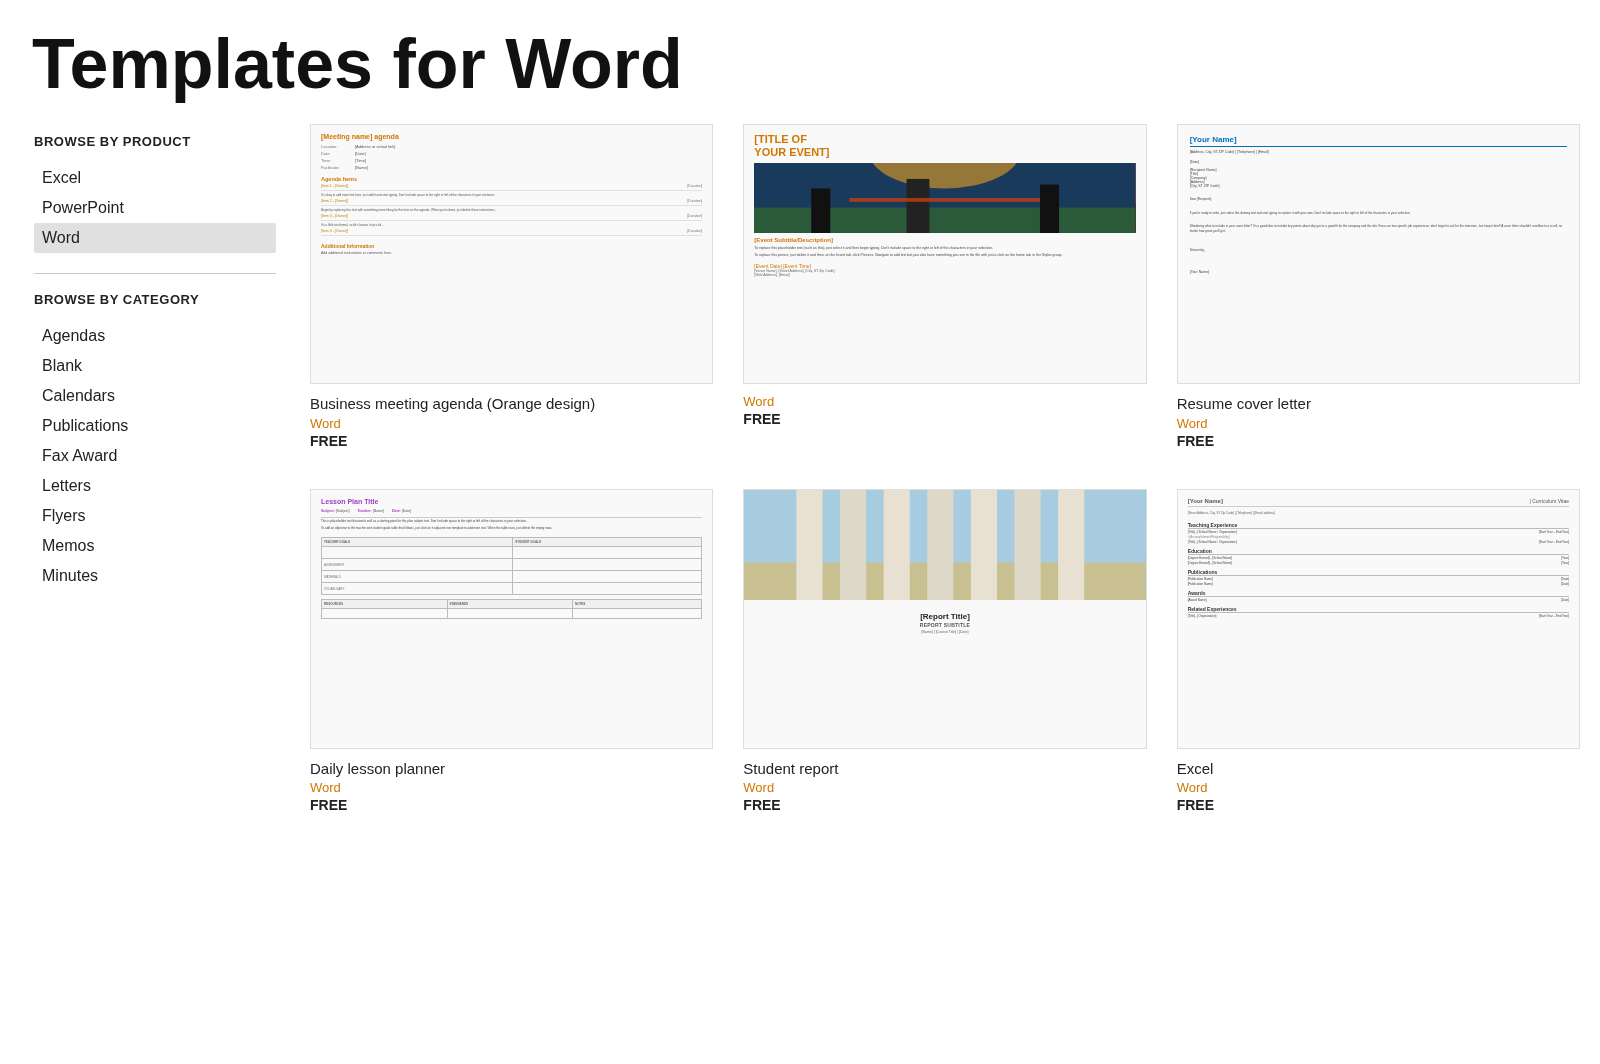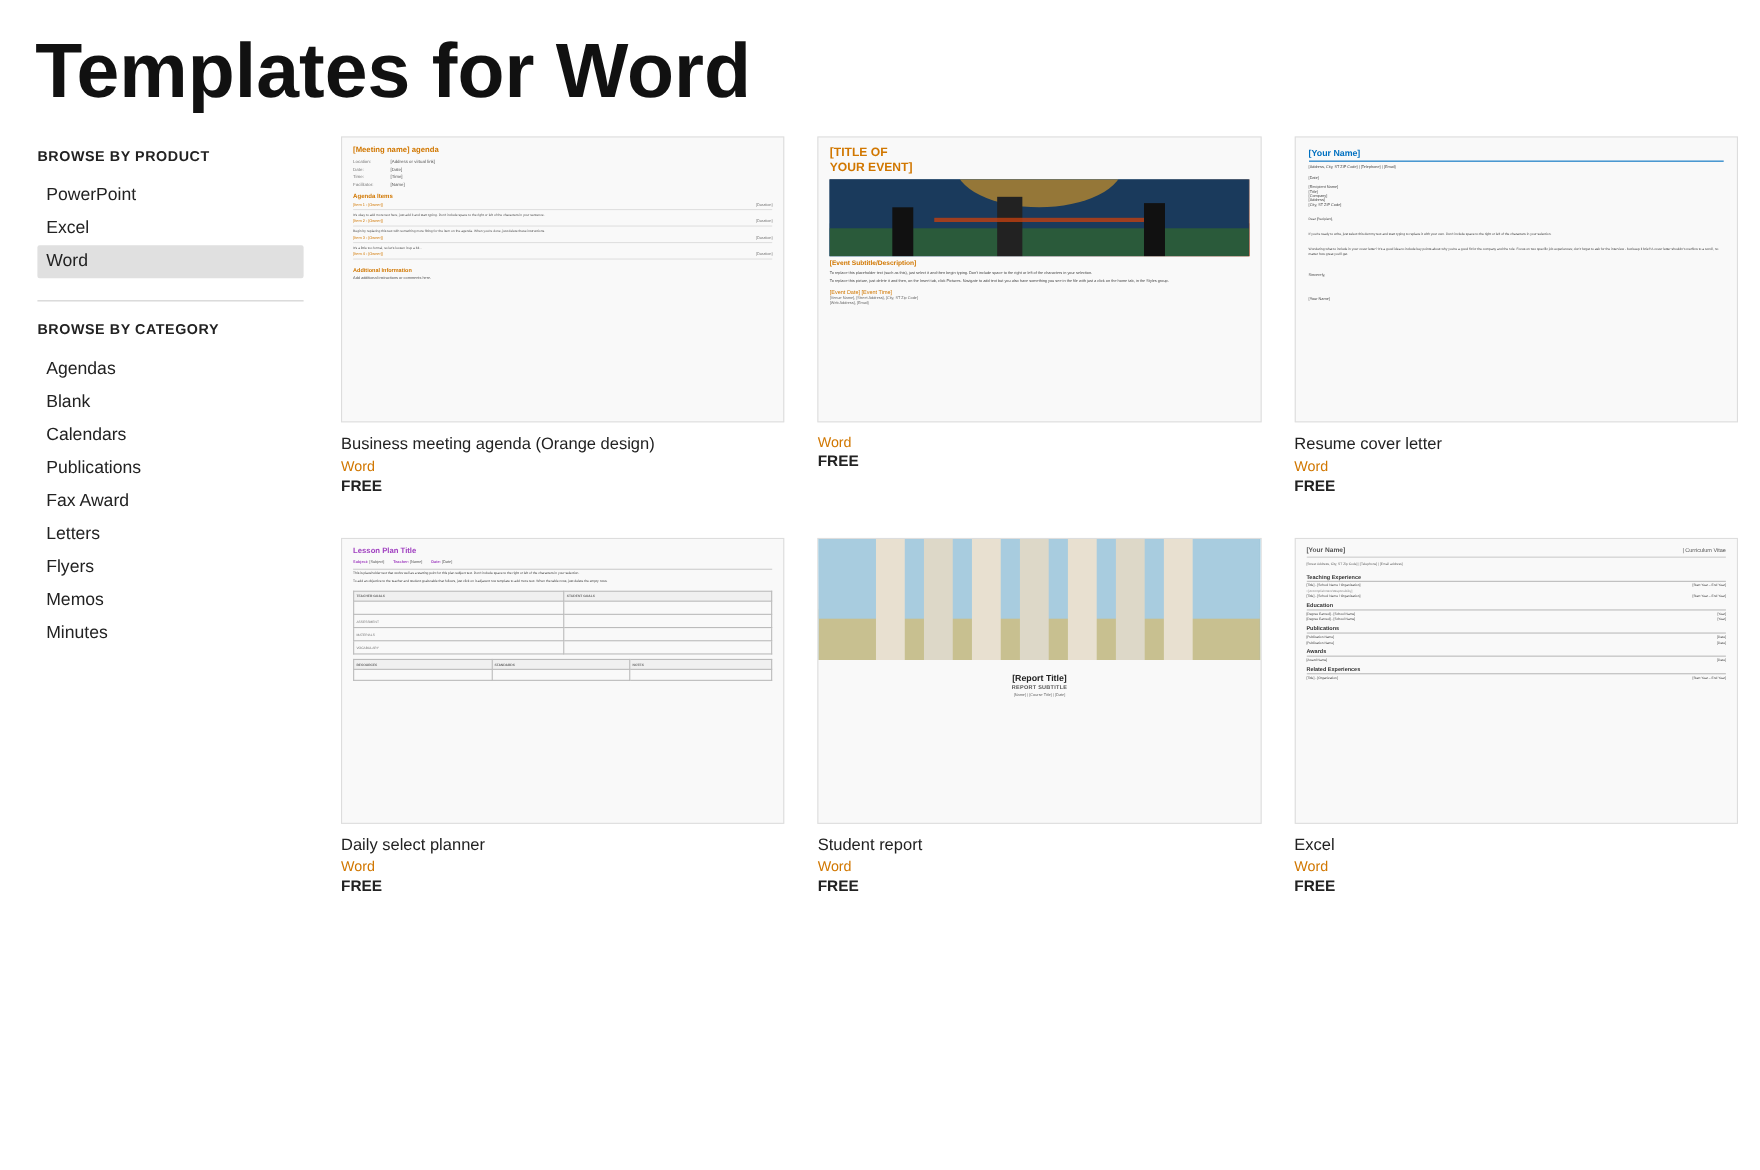--- a/index.html
+++ b/index.html
@@ -165,22 +165,22 @@
 </head>
 <body>
 
 <h1 class="page-title">Templates for Word</h1>
 
 <div class="layout">
 
   <div class="sidebar">
     <div class="sidebar-section-title">BROWSE BY PRODUCT</div>
     <div>
+      <div class="sidebar-item">Excel</div>
       <div class="sidebar-item">PowerPoint</div>
-      <div class="sidebar-item">Excel</div>
       <div class="sidebar-item active">Word</div>
     </div>
 
     <hr class="sidebar-divider">
 
     <div class="sidebar-section-title">BROWSE BY CATEGORY</div>
     <div>
       <div class="sidebar-item">Agendas</div>
       <div class="sidebar-item">Blank</div>
       <div class="sidebar-item">Calendars</div>
@@ -347,21 +347,21 @@
               </tr>
               <tr>
                 <td style="border:0.5px solid #bbb;padding:2px;height:10px"></td>
                 <td style="border:0.5px solid #bbb;padding:2px;height:10px"></td>
                 <td style="border:0.5px solid #bbb;padding:2px;height:10px"></td>
               </tr>
             </tbody>
               </table>
           </div>
         </div>
-        <div class="template-name">Daily select planner</div>
+        <div class="template-name">Daily lesson planner</div>
         <div class="template-product">Word</div>
         <div class="template-price">FREE</div>
       </div>
 
       <div class="template-card">
         <div class="template-thumb">
           <div class="template-thumb-inner prev-report" style="padding:0">
             <div class="img-block">
               
               <svg width="100%" height="100%" viewBox="0 0 230 110" preserveAspectRatio="xMidYMid slice">

